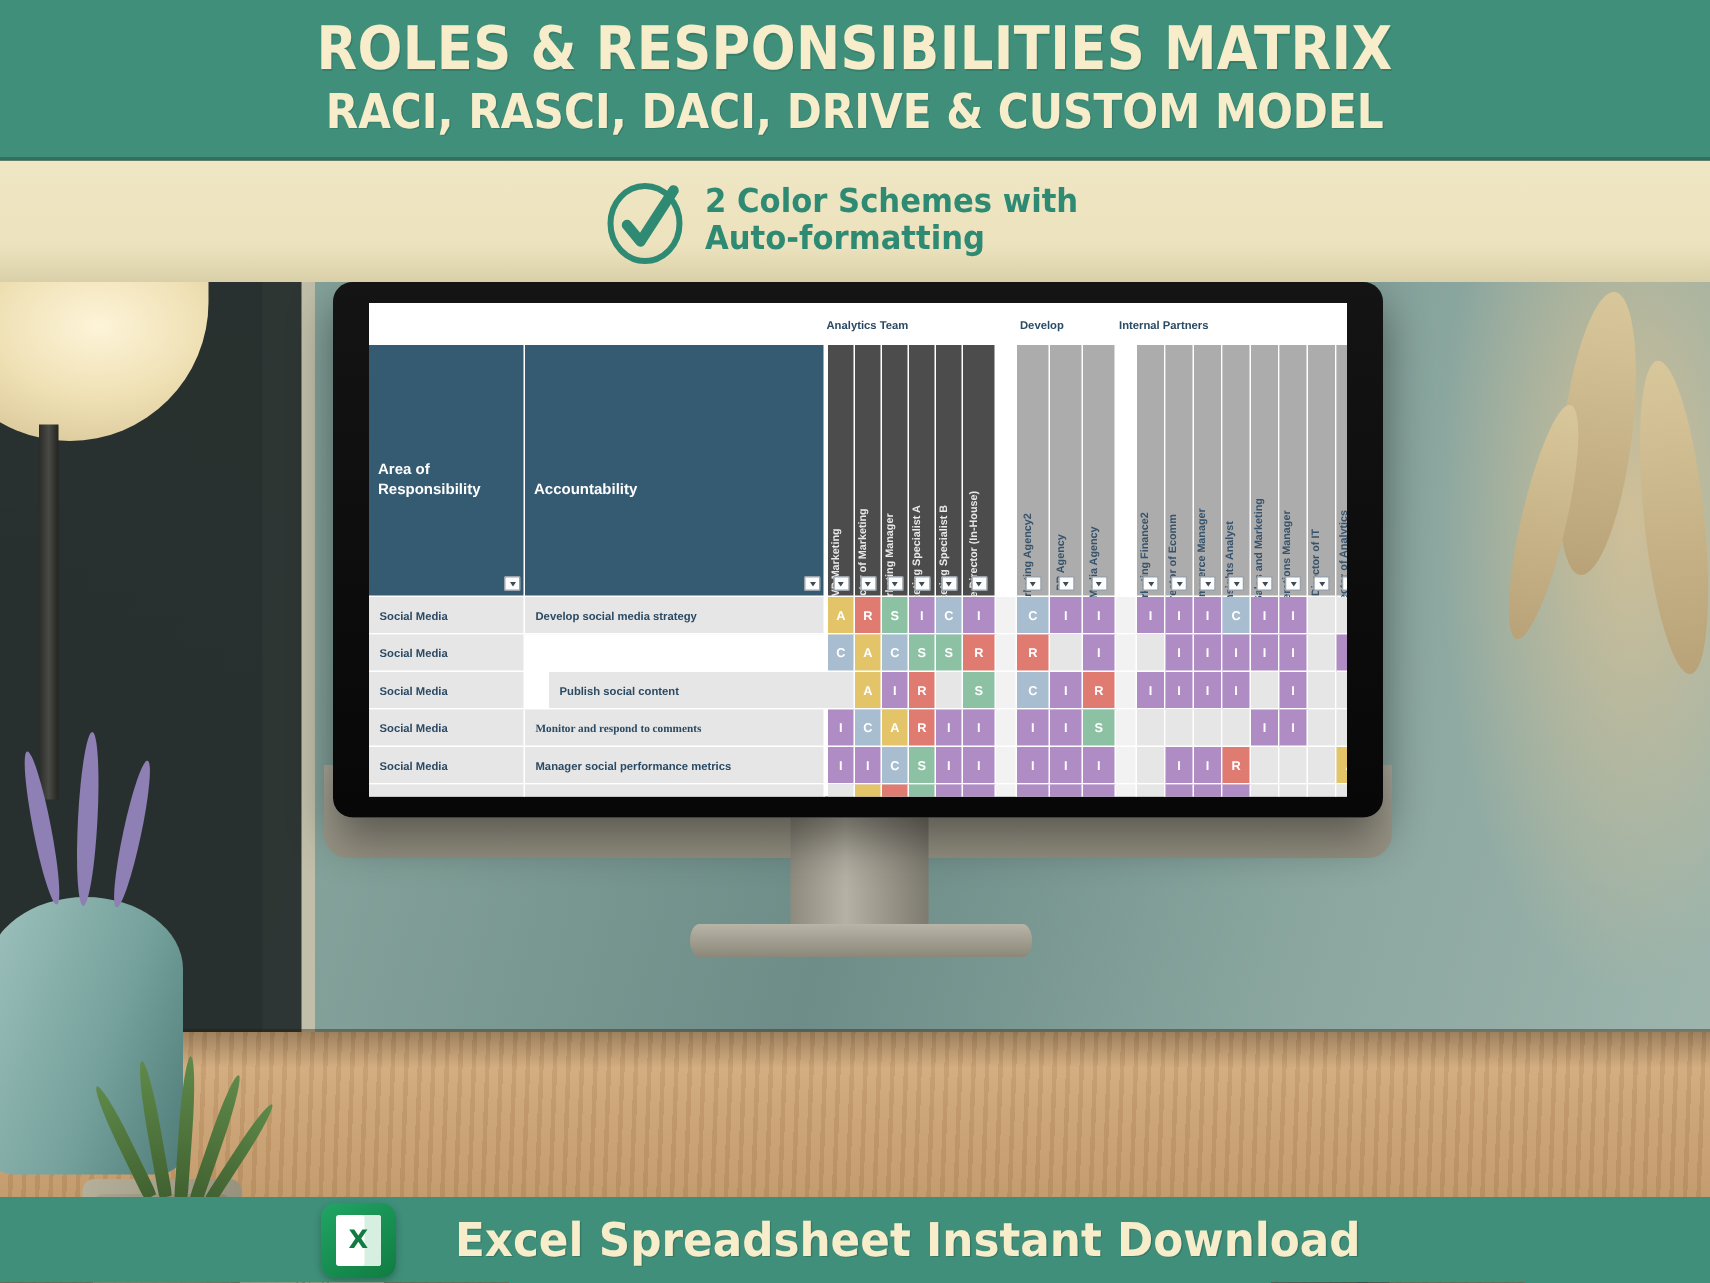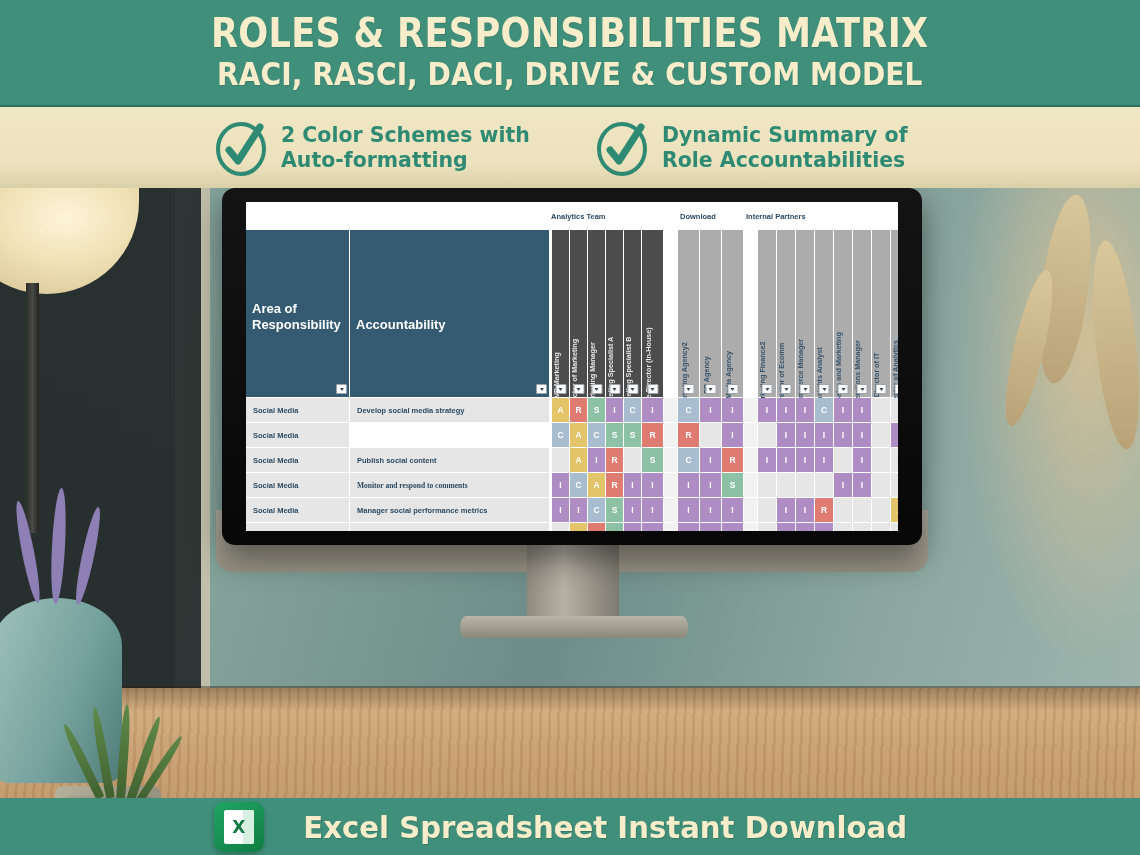--- a/index.html
+++ b/index.html
@@ -187,21 +187,21 @@
   .hcell {
     position: absolute; top: 0; height: 168px;
     border-right: 1px solid #ffffff; border-bottom: 1px solid #ffffff;
   }
   .hcell.wide { background: #355b72; }
   .hcell.rot-dark { background: #4c4c4c; }
   .hcell.rot-gray { background: #acacac; }
   .hcell.spacer { background: #ffffff; }
   .wide-label {
     position: absolute; left: 6px; bottom: 64px;
-    color: #fff; font-size: 13px; font-weight: bold; line-height: 1.25; margin-top: 32px;
+    color: #fff; font-size: 10px; font-weight: bold; line-height: 1.25; margin-top: 32px;
   }
   .rot-label {
     position: absolute; bottom: 22px; left: 50%;
     transform: translateX(-50%) rotate(-90deg);
     transform-origin: bottom center;
     white-space: nowrap; font-size: 7.2px; font-weight: bold;
     font-family: "Liberation Sans", sans-serif;
   }
   .rot-label.on-dark { color: #e8e8e8; }
   .rot-label.on-gray { color: #37536b; }
@@ -301,21 +301,21 @@
 
 <div class="monitor">
   <div class="monitor-back"></div>
   <div class="stand-neck"></div>
   <div class="stand-base"></div>
   <div class="bezel">
     <div class="screen">
       <div class="sheet">
         <div class="group-row" id="groupRow">
             <div class="group-label" style="left: 305px;">Analytics Team</div>
-            <div class="group-label" style="left: 434px;">Download</div>
+            <div class="group-label" style="left: 434px;">Develop</div>
             <div class="group-label" style="left: 500px;">Internal Partners</div>
           </div>
         <div class="head-row" id="headRow">
             <div class="hcell wide" style="left: 0px; width: 104px;">
               <div class="wide-label">Area of<br>Responsibility</div>
               <div class="filter-btn"></div>
             </div>
             <div class="hcell wide" style="left: 104px; width: 200px;">
               <div class="wide-label">Accountability</div>
               <div class="filter-btn"></div>
@@ -432,21 +432,21 @@
               <div class="dcell" style="left: 531px; width: 19px; background: rgb(176, 140, 196);">I</div>
               <div class="dcell" style="left: 550px; width: 19px; background: rgb(176, 140, 196);">I</div>
               <div class="dcell" style="left: 569px; width: 19px; background: rgb(176, 140, 196);">I</div>
               <div class="dcell" style="left: 588px; width: 19px; background: rgb(176, 140, 196);">I</div>
               <div class="dcell" style="left: 607px; width: 19px; background: rgb(176, 140, 196);">I</div>
               <div class="dcell empty" style="left: 626px; width: 19px; background: rgb(230, 230, 230);"></div>
               <div class="dcell" style="left: 645px; width: 19px; background: rgb(176, 140, 196);">I</div>
             </div>
             <div class="drow">
               <div class="dcell label" style="left: 0px; width: 104px;">Social Media</div>
-              <div class="dcell label" style="left: 104px; width: 200px;">Publish social content</div>
+              <div class="dcell label" style="left: 120px; width: 200px;">Publish social content</div>
               <div class="dcell empty" style="left: 306px; width: 18px; background: rgb(230, 230, 230);"></div>
               <div class="dcell" style="left: 324px; width: 18px; background: rgb(227, 196, 104);">A</div>
               <div class="dcell" style="left: 342px; width: 18px; background: rgb(176, 140, 196);">I</div>
               <div class="dcell" style="left: 360px; width: 18px; background: rgb(224, 123, 114);">R</div>
               <div class="dcell empty" style="left: 378px; width: 18px; background: rgb(230, 230, 230);"></div>
               <div class="dcell" style="left: 396px; width: 22px; background: rgb(140, 193, 164);">S</div>
               <div class="dcell spacer" style="left: 418px; width: 14px;"></div>
               <div class="dcell" style="left: 432px; width: 22px; background: rgb(168, 189, 208);">C</div>
               <div class="dcell" style="left: 454px; width: 22px; background: rgb(176, 140, 196);">I</div>
               <div class="dcell" style="left: 476px; width: 22px; background: rgb(224, 123, 114);">R</div>
@@ -546,32 +546,20 @@
       <svg viewBox="0 0 54 58" width="54" height="58">
         <ellipse cx="27" cy="30" rx="23" ry="25" fill="none" stroke="#2f8a73" stroke-width="4"></ellipse>
         <path d="M15 31 L24 42 L46 8" fill="none" stroke="#2f8a73" stroke-width="7" stroke-linecap="round" stroke-linejoin="round"></path>
       </svg>
     </span>
     <span class="feature-text">
       <span>2 Color Schemes with</span><br>
       <span>Auto-formatting</span>
     </span>
   </div>
-  <div class="feature-item">
-    <span class="check-icon">
-      <svg viewBox="0 0 54 58" width="54" height="58">
-        <ellipse cx="27" cy="30" rx="23" ry="25" fill="none" stroke="#2f8a73" stroke-width="4"></ellipse>
-        <path d="M15 31 L24 42 L46 8" fill="none" stroke="#2f8a73" stroke-width="7" stroke-linecap="round" stroke-linejoin="round"></path>
-      </svg>
-    </span>
-    <span class="feature-text">
-      <span>Dynamic Summary of</span><br>
-      <span>Role Accountabilities</span>
-    </span>
-  </div>
 </div>
 
 <div class="footer-band">
   <span class="xl-icon">
     <span class="xl-doc">X</span>
   </span>
   <span class="footer-text">Excel Spreadsheet Instant Download</span>
 </div>
 
 </body></html>

